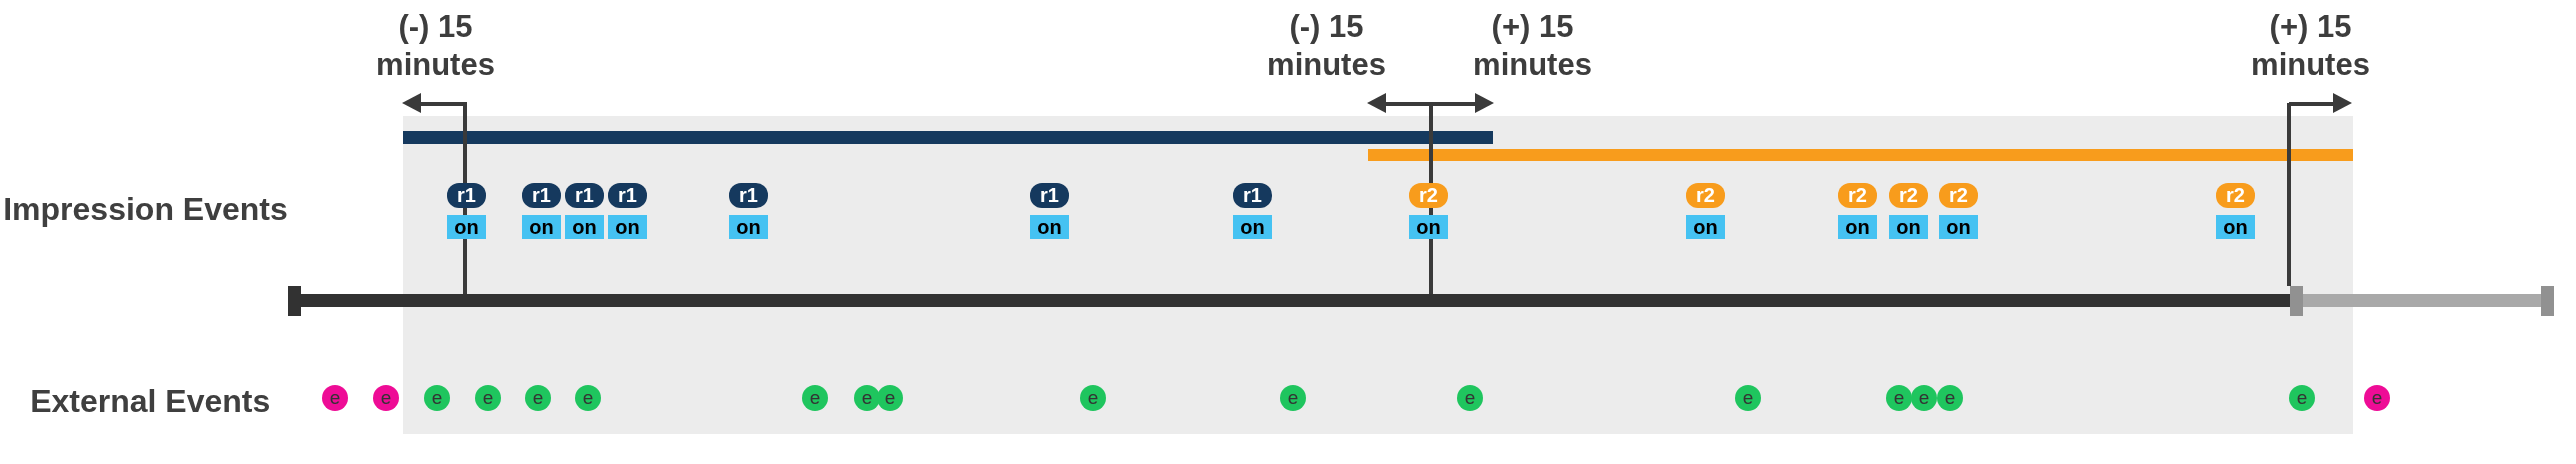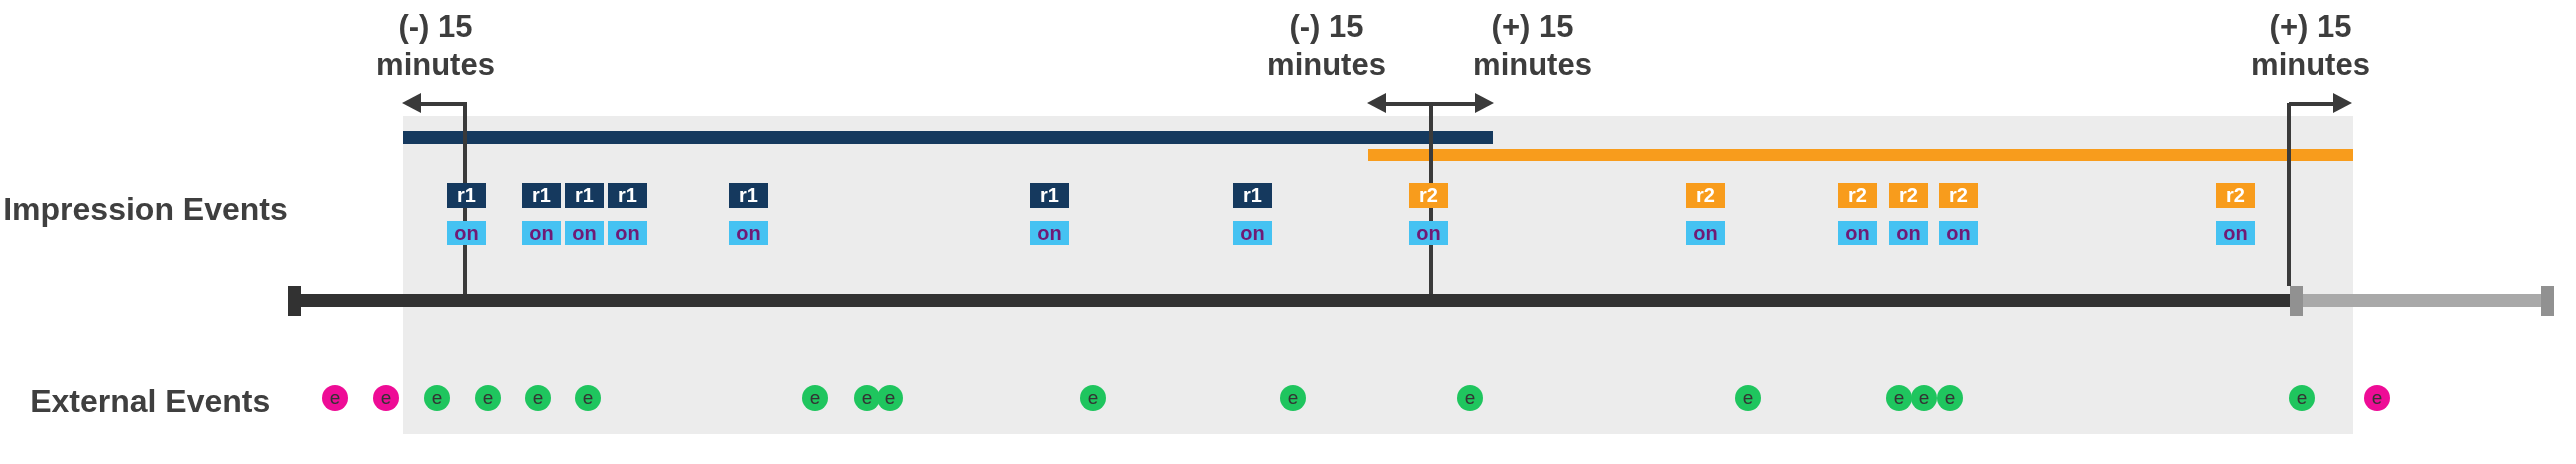--- a/index.html
+++ b/index.html
@@ -31,25 +31,25 @@
   .tri{width:0;height:0;z-index:2;}
   .tri.left{border-top:10.3px solid transparent;border-bottom:10.3px solid transparent;
             border-right:19px solid var(--line);top:93px;}
   .tri.right{border-top:10.3px solid transparent;border-bottom:10.3px solid transparent;
              border-left:19px solid var(--line);top:93px;}
   
   .row-label{width:291px;text-align:center;font-size:32px;font-weight:700;color:#3f3f3f;z-index:3;}
   .start-label{width:207px;text-align:center;font-size:32px;font-weight:700;color:#3f3f3f;top:322px;z-index:3;}
   
   .rbox{width:39px;height:25.4px;top:183px;display:flex;align-items:center;justify-content:center;
-        font-size:20px;font-weight:700;color:#ffffff;z-index:3;}
+        font-size:20px;font-weight:700;color:#ffffff;z-index:3;border-radius:12px;}
   .rbox.r1{background:var(--navy);}
   .rbox.r2{background:var(--orange);}
-  .onbox{width:39px;height:24.4px;top:221px;display:flex;align-items:center;justify-content:center;
-        font-size:20px;font-weight:700;color:#701a75;background:var(--light-blue);z-index:3;}
+  .onbox{width:39px;height:24.4px;top:215px;display:flex;align-items:center;justify-content:center;
+        font-size:20px;font-weight:700;color:#000000;background:var(--light-blue);z-index:3;}
   
   .ecirc{width:26px;height:26px;top:385px;border-radius:50%;display:flex;align-items:center;
          justify-content:center;font-size:19px;font-weight:500;color:#333333;z-index:3;}
   .ecirc.green{background:var(--green);}
   .ecirc.pink{background:var(--pink);}
 </style>
 </head>
 <body>
 
 <div class="canvas" style="--navy: #15395E; --orange: #F89C1C; --light-blue: #45C2F2; --green: #1FC55E; --pink: #EE0C96; --panel-gray: #ECECEC; --tl-dark: #323232; --tl-gray: #A9A9A9; --tl-cap: #919191; --line: #3A3A3A;">

